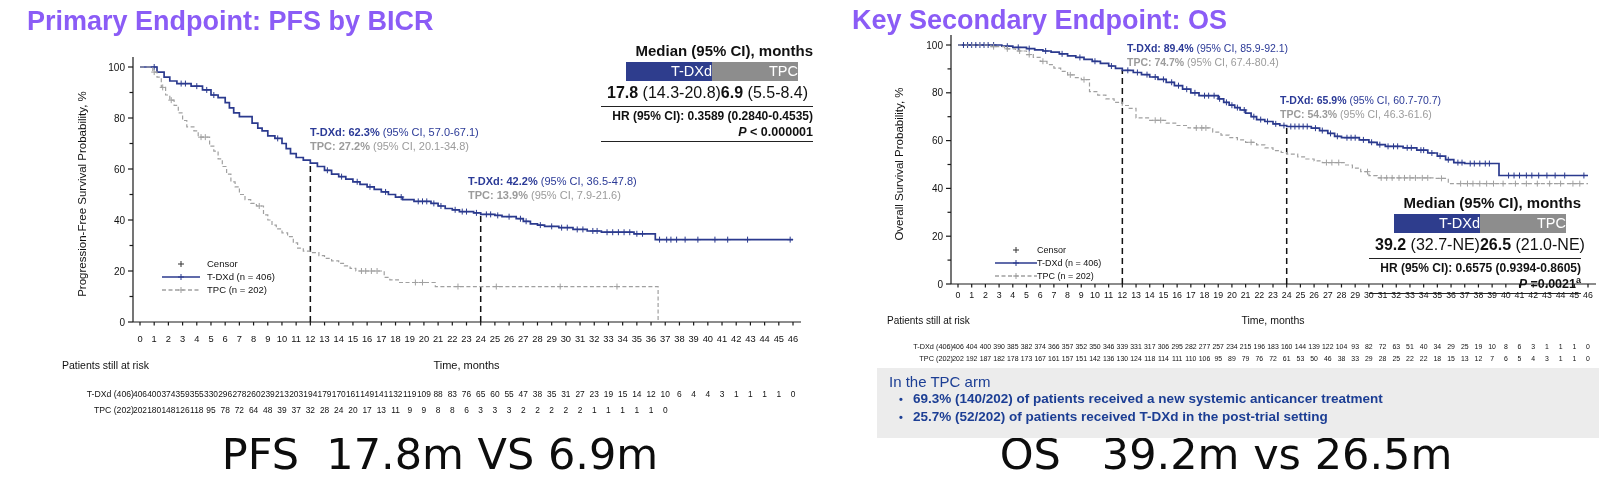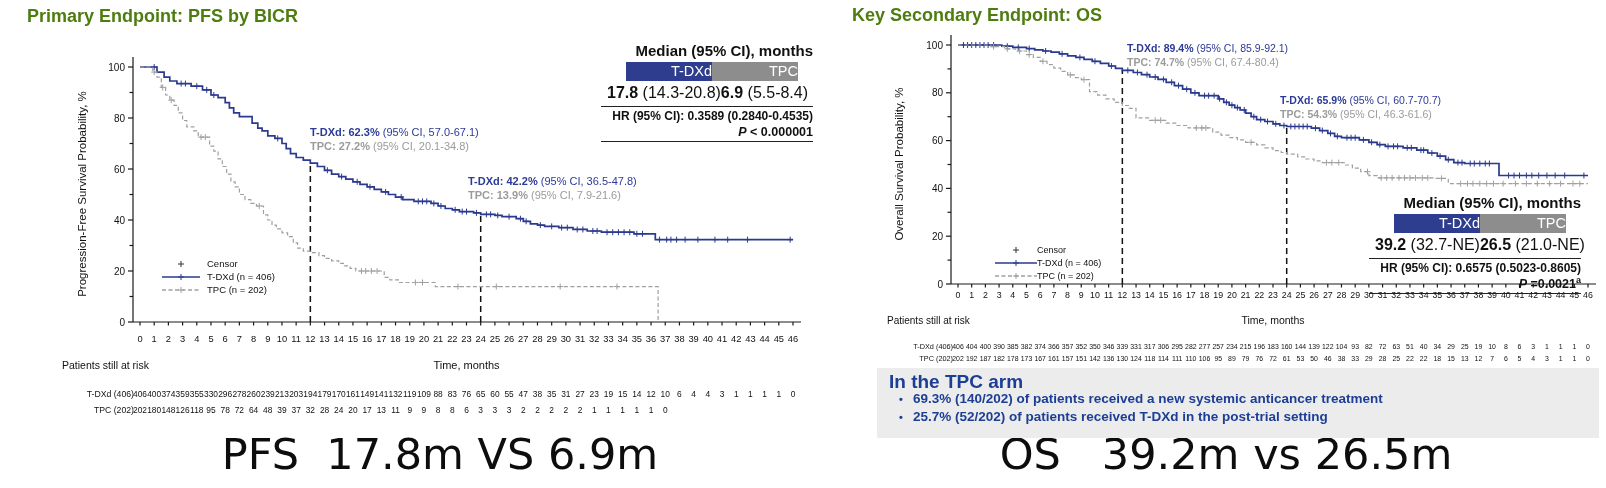--- a/index.html
+++ b/index.html
@@ -1,21 +1,21 @@
 <!DOCTYPE html>
 <html><head>
 <meta charset="utf-8">
 <style>
   html,body{margin:0;padding:0;background:#fff;}
   .page{position:relative;width:1606px;height:488px;background:#ffffff;overflow:hidden;
         font-family:"Liberation Sans","DejaVu Sans",sans-serif;color:#111;}
   .panel{position:absolute;top:0;height:488px;}
   #panel-pfs{left:0;width:830px;}
   #panel-os{left:830px;width:776px;}
-  .panel-title{position:absolute;margin:0;font-size:18px;font-weight:bold;color:#4d7c0f;line-height:1.15;}
+  .panel-title{position:absolute;margin:0;font-size:27px;font-weight:bold;color:#8b5cf6;line-height:1.15;}
   #panel-pfs .panel-title{left:27px;top:6px;}
   #panel-os .panel-title{left:22px;top:5px;}
   svg.chart{position:absolute;left:0;top:0;}
   
   .median-table{position:absolute;width:212px;text-align:right;color:#111;z-index:3;}
   #panel-pfs .median-table{left:601px;top:42px;}
   #panel-os  .median-table{left:539px;top:194px;}
   .mt-title{font-weight:bold;font-size:15px;margin-bottom:3px;white-space:nowrap;}
   .mt-head{display:flex;width:172px;margin:0 auto;height:19px;line-height:19px;color:#fff;font-size:14.5px;padding-left:10px;}
   .mt-cell{flex:1;}
@@ -23,21 +23,21 @@
   .mt-cell.tpc{background:#8d8d8d;}
   .mt-vals{display:flex;width:200px;margin:0 auto;padding:3px 0 4px;}
   .mt-val{flex:1;font-size:16px;white-space:nowrap;}
   .mt-hr{border-top:1.5px solid #222;font-weight:bold;font-size:12px;padding-top:2px;white-space:nowrap;}
   .mt-p{font-weight:bold;font-size:12.5px;border-bottom:1.5px solid #222;padding:0 0 2px;}
   .mt-p i{font-style:italic;}
   .mt-p sup{font-size:9px;}
   
   .callout{position:absolute;left:47px;top:368px;width:722px;height:70px;background:#ececec;
            color:#1c3e94;box-sizing:border-box;padding:5px 12px;z-index:3;}
-  .callout-title{font-weight:bold;font-size:19px;line-height:17px;}
+  .callout-title{font-weight:normal;font-size:15px;line-height:17px;}
   .callout-bullet{display:flex;font-weight:bold;font-size:13.5px;line-height:18px;}
   .callout-bullet .dot{width:24px;text-align:center;font-size:11px;}
   
   .caption{position:absolute;top:431px;font-size:43px;line-height:1.1;color:#0d0d0d;text-align:center;
            font-family:"DejaVu Sans","Liberation Sans",sans-serif;white-space:pre;}
   #caption-pfs{left:40px;width:800px;}
   #caption-os{left:846px;width:760px;}
 </style>
 </head>
 <body>
@@ -933,21 +933,21 @@
     <div class="median-table">
       <div class="mt-title">Median (95% CI), months</div>
       <div class="mt-head">
         <div class="mt-cell tdxd">T-DXd</div>
         <div class="mt-cell tpc">TPC</div>
       </div>
       <div class="mt-vals">
         <div class="mt-val"><b>39.2</b><span> (32.7-NE)</span></div>
         <div class="mt-val"><b>26.5</b><span> (21.0-NE)</span></div>
       </div>
-      <div class="mt-hr">HR (95% CI): 0.6575 (0.5023-0.8605)</div>
+      <div class="mt-hr">HR (95% CI): 0.6575 (0.9394-0.8605)</div>
       <div class="mt-p"><i>P</i><span> =0.0021</span><sup>a</sup></div>
     </div>
 
     <div class="callout">
       <div class="callout-title">In the TPC arm</div>
       <div class="callout-bullet">
           <span class="dot">•</span>
           <span>69.3% (140/202) of patients received a new systemic anticancer treatment</span>
         </div>
       <div class="callout-bullet">

